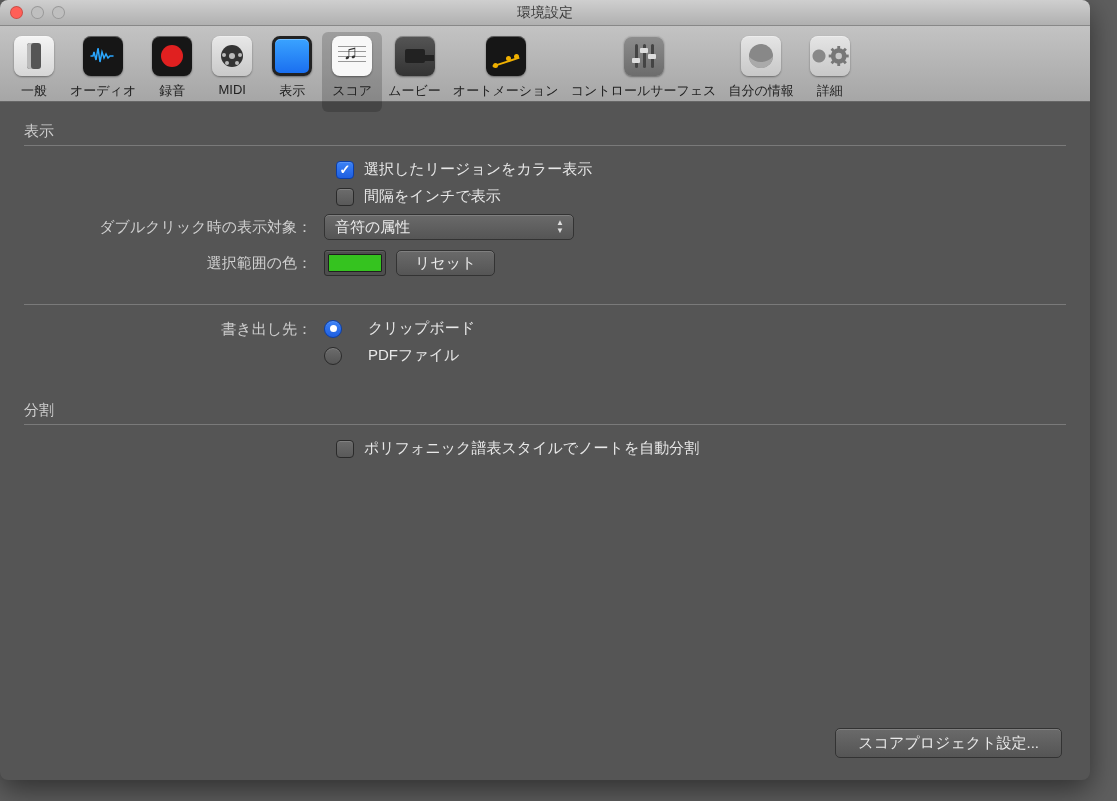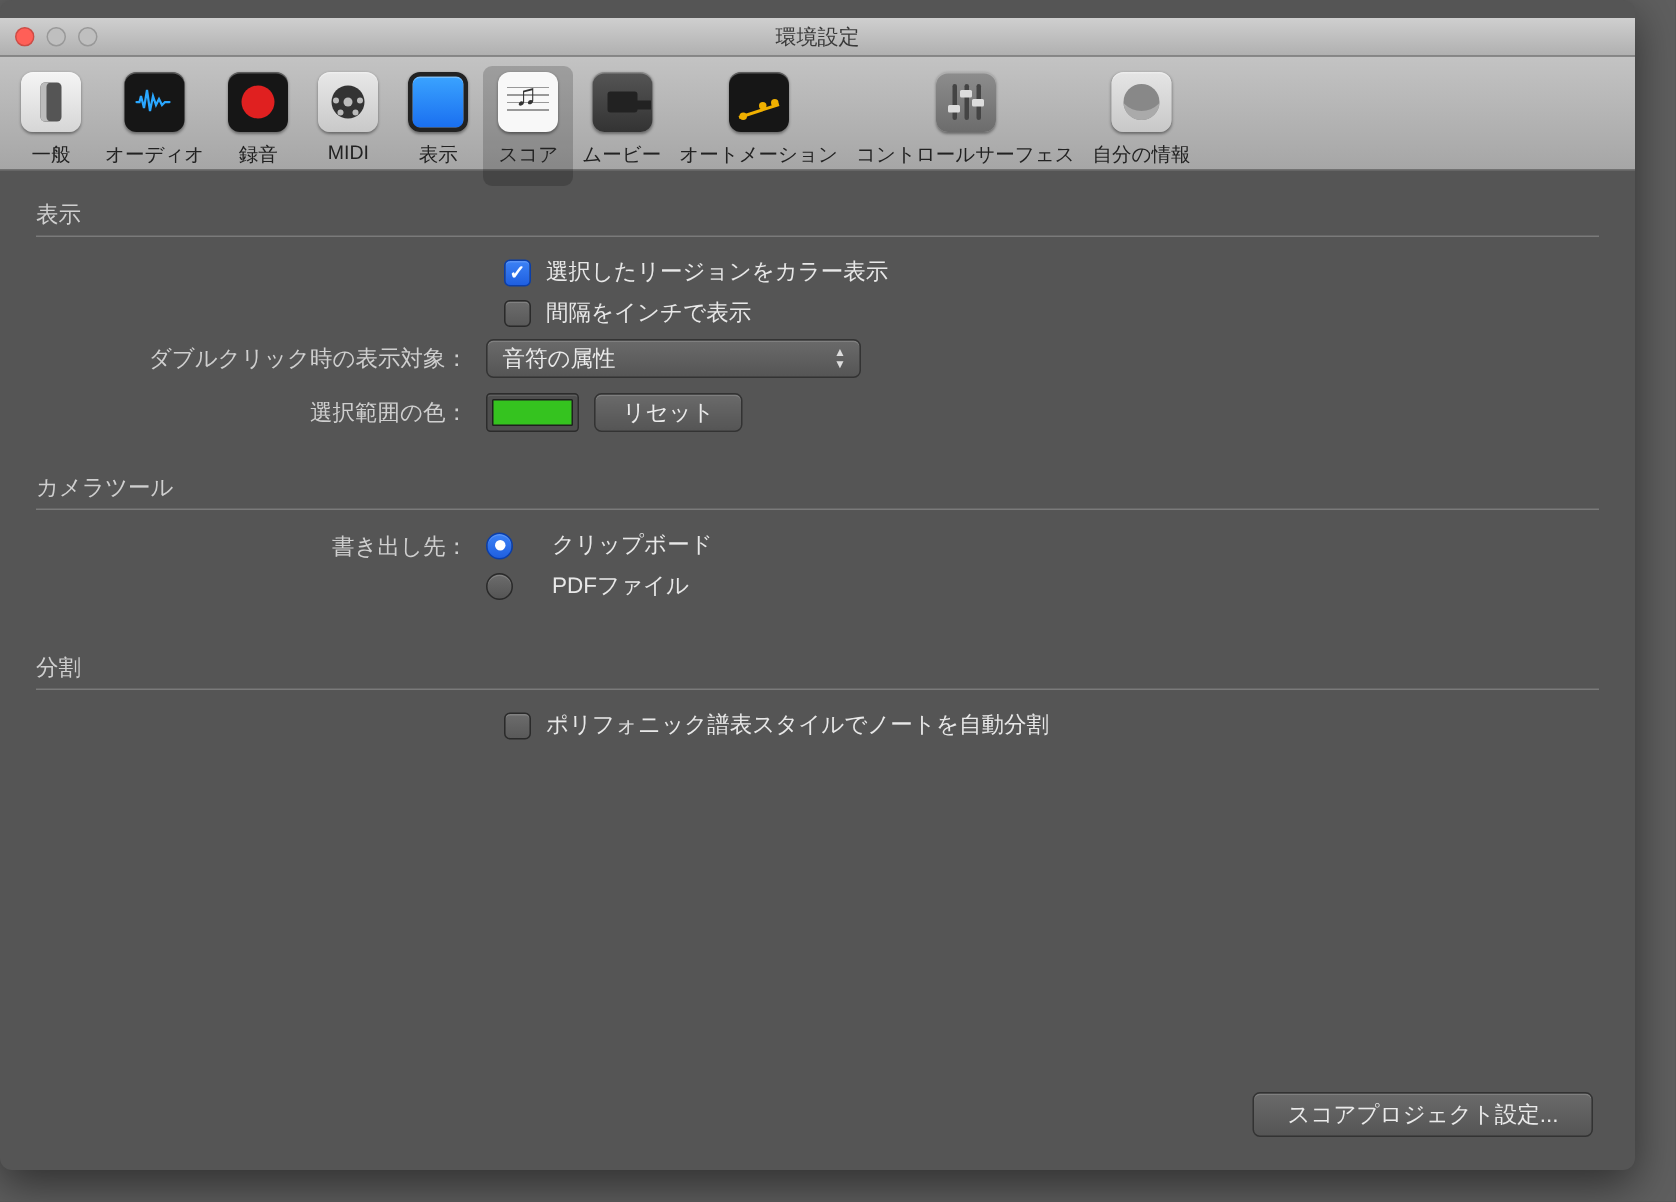--- a/index.html
+++ b/index.html
@@ -21,21 +21,20 @@
     overflow: hidden;
     position: relative;
   }
   .titlebar {
     height: 26px;
     background: linear-gradient(#cfcfcf, #b0b0b0);
     display: flex;
     align-items: center;
     position: relative;
     border-bottom: 1px solid #888;
-    margin-top: 12px;
   }
   .traffic {
     display: flex;
     gap: 8px;
     padding-left: 10px;
   }
   .dot {
     width: 13px; height: 13px;
     border-radius: 50%;
     border: 0.5px solid rgba(0,0,0,0.2);
@@ -353,20 +352,43 @@
       <div class="tlabel">オートメーション</div>
     </div>
     <div class="tool wide">
       <div class="ticon ic-surf"></div>
       <div class="tlabel">コントロールサーフェス</div>
     </div>
     <div class="tool wide">
       <div class="ticon ic-info"></div>
       <div class="tlabel">自分の情報</div>
     </div>
+    <div class="tool">
+      <div class="ticon ic-adv">
+        <svg viewBox="0 0 30 30">
+            <g fill="#777">
+              <circle cx="15" cy="15" r="11"></circle>
+            </g>
+            <g fill="#c8c8c8">
+              <circle cx="15" cy="15" r="4.5"></circle>
+            </g>
+        <g stroke="#777" stroke-width="4">
+              <line x1="15" y1="1" x2="15" y2="6"></line>
+              <line x1="15" y1="24" x2="15" y2="29"></line>
+              <line x1="1" y1="15" x2="6" y2="15"></line>
+              <line x1="24" y1="15" x2="29" y2="15"></line>
+              <line x1="5" y1="5" x2="9" y2="9"></line>
+              <line x1="21" y1="21" x2="25" y2="25"></line>
+              <line x1="25" y1="5" x2="21" y2="9"></line>
+              <line x1="9" y1="21" x2="5" y2="25"></line>
+            </g>
+          </svg>
+      </div>
+      <div class="tlabel">詳細</div>
+    </div>
   </div>
 
   <div class="content">
 
     <div class="section">
       <div class="section-title">表示</div>
       <hr class="section-hr">
 
       <div class="checkrow">
         <div class="checkbox checked"></div>
@@ -389,21 +411,20 @@
         <div class="label">選択範囲の色：</div>
         <div class="colorwell">
           <div class="swatch" style="background:#35c31f;"></div>
         </div>
         <div style="width:10px"></div>
         <div class="btn">リセット</div>
       </div>
     </div>
 
     <div class="section">
-      <div class="section-title">カメラツール</div>
       <hr class="section-hr">
 
       <div class="row" style="align-items:flex-start;">
         <div class="label" style="padding-top:1px;">書き出し先：</div>
         <div>
           <div class="radiorow">
             <div class="radio checked"></div>
             <div class="cblabel">クリップボード</div>
           </div>
           <div class="radiorow">

